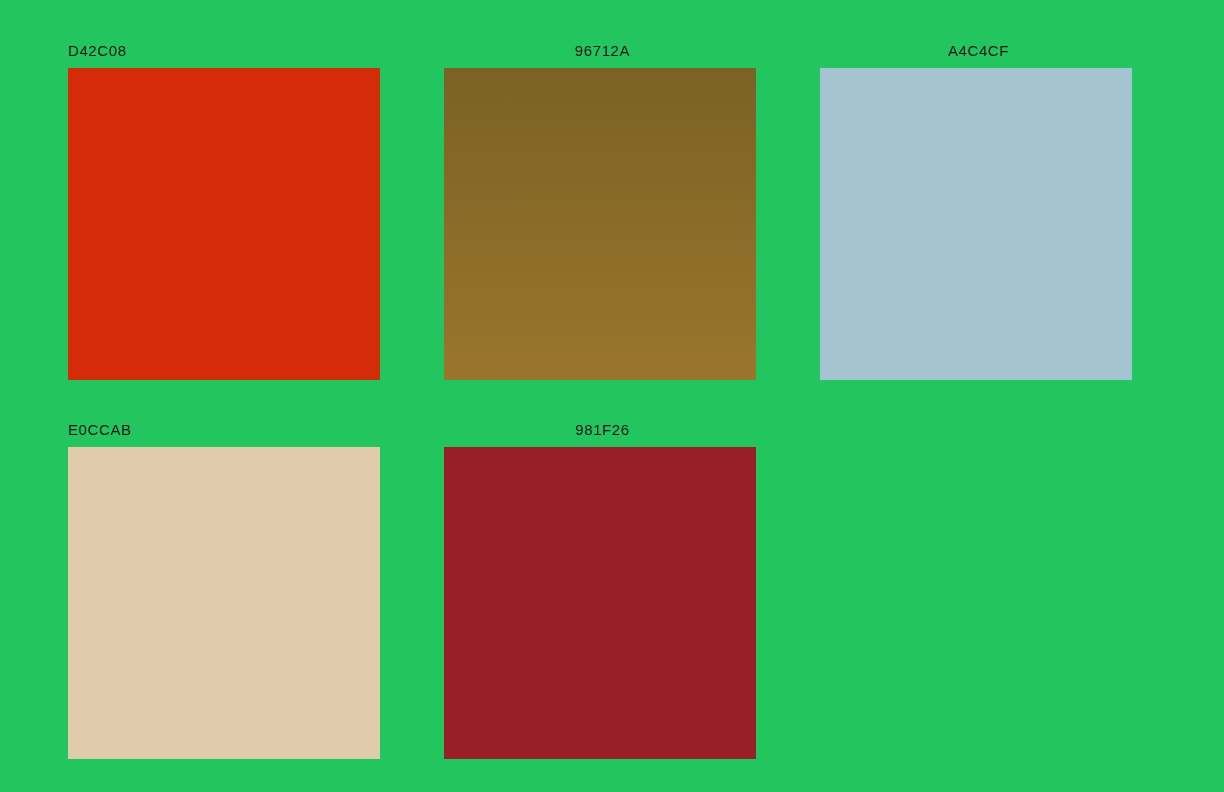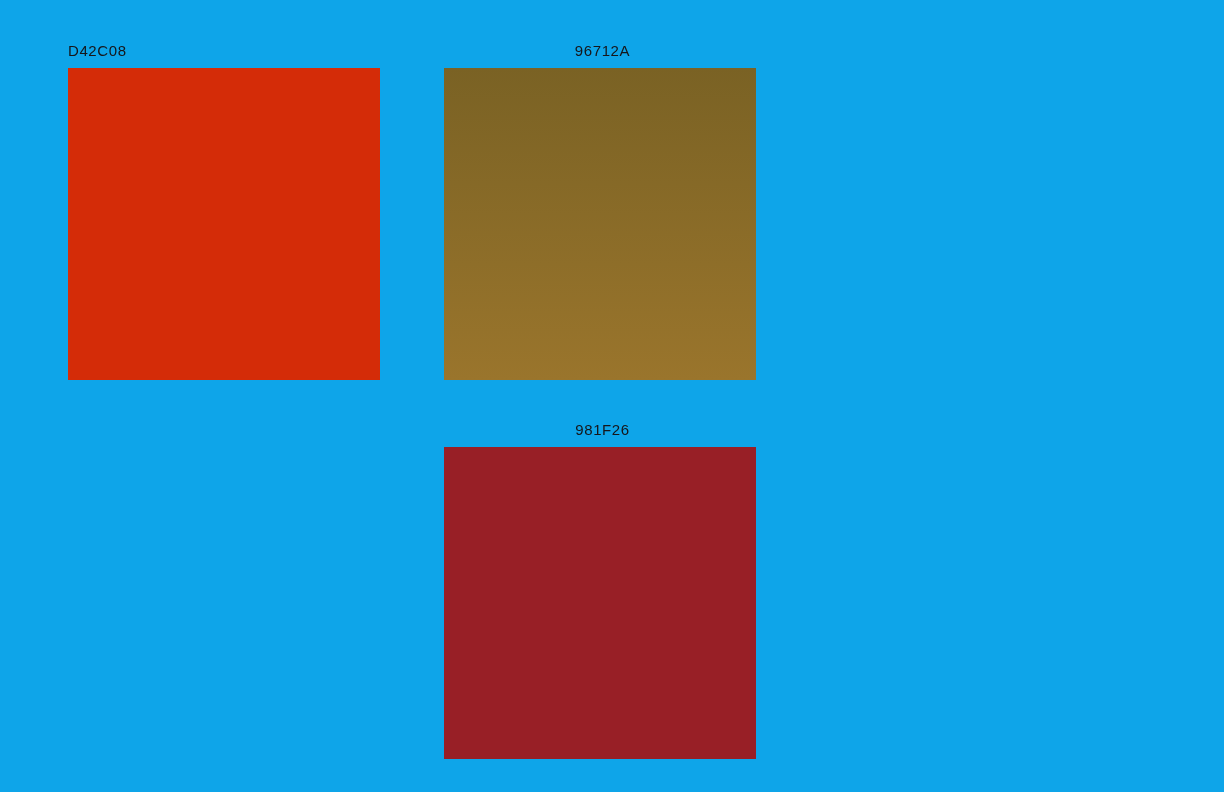--- a/index.html
+++ b/index.html
@@ -16,21 +16,21 @@
     font-family: "Liberation Sans", "DejaVu Sans", sans-serif;
     -webkit-font-smoothing: antialiased;
   }
 
   #palette-sheet {
     position: absolute;
     left: 0;
     top: 0;
     width: 1224px;
     height: 792px;
-    background: #0ea5e9;
+    background: #22c55e;
   }
 
   .swatch-cell {
     position: absolute;
     width: 312px;
   }
 
   .swatch-label {
     font-family: "Liberation Sans", "DejaVu Sans", sans-serif;
     font-size: 15px;
@@ -69,20 +69,28 @@
   <div class="swatch-cell col-1 row-1">
     <div class="swatch-label" style="color: rgb(22, 22, 26);">D42C08</div>
     <div class="swatch-chip" style="background: rgb(212, 44, 8);"></div>
   </div>
 
   <div class="swatch-cell col-2 row-1">
     <div class="swatch-label" style="color: rgb(22, 22, 26);">96712A</div>
     <div class="swatch-chip" style="background: linear-gradient(rgb(122, 98, 36) 0%, rgb(154, 117, 44) 100%);"></div>
   </div>
 
+  <div class="swatch-cell col-3 row-1">
+    <div class="swatch-label" style="color: rgb(22, 22, 26);">A4C4CF</div>
+    <div class="swatch-chip" style="background: rgb(164, 196, 207);"></div>
+  </div>
 
+  <div class="swatch-cell col-1 row-2">
+    <div class="swatch-label" style="color: rgb(22, 22, 26);">E0CCAB</div>
+    <div class="swatch-chip" style="background: rgb(224, 204, 171);"></div>
+  </div>
 
   <div class="swatch-cell col-2 row-2">
     <div class="swatch-label" style="color: rgb(22, 22, 26);">981F26</div>
     <div class="swatch-chip" style="background: rgb(152, 31, 38);"></div>
   </div>
 
 </div>
 
 </body></html>

